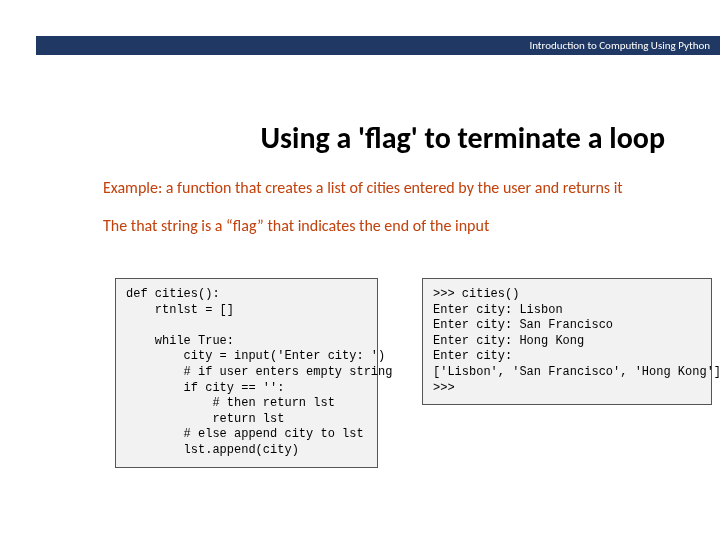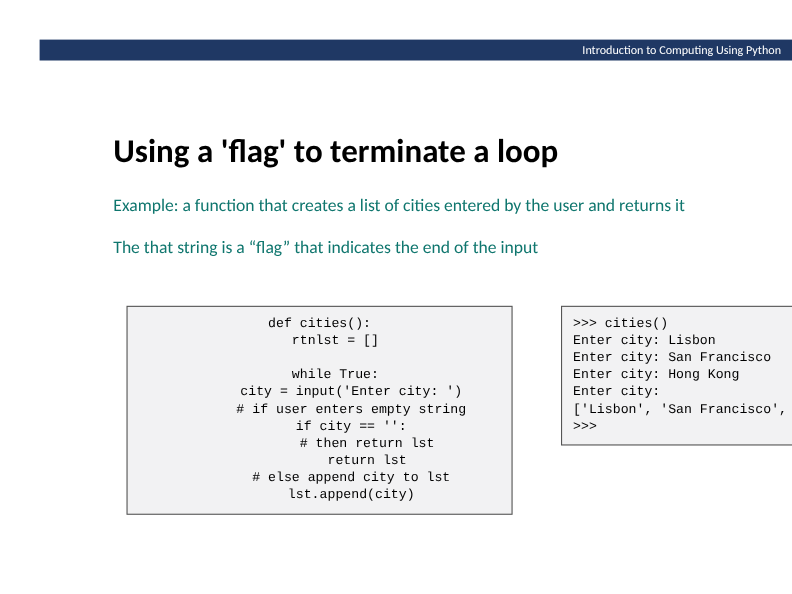--- a/index.html
+++ b/index.html
@@ -21,24 +21,25 @@
   }
   .content {
     padding: 40px 55px 0 55px;
   }
   .slide-title {
     font-size: 30px;
     font-weight: bold;
     color: #000;
     margin-bottom: 22px;
     font-family: Calibri, Arial, sans-serif;
+    text-align: right;
   }
   .body-text {
     font-size: 16px;
-    color: #0f766e;
+    color: #c2410c;
     margin-bottom: 18px;
     line-height: 1.25;
     font-family: Calibri, Arial, sans-serif;
   }
   .code-row {
     display: flex;
     gap: 20px;
     margin-top: 30px;
   }
   .code-box {
@@ -46,22 +47,21 @@
     border: 1px solid #555;
     padding: 8px 10px;
     font-family: "Courier New", monospace;
     font-size: 12px;
     line-height: 1.3;
     white-space: pre;
     color: #000;
   }
   .code-left {
     flex: 0 0 auto;
-    width: 351px;
-    text-align: center;
+    width: 263px;
   }
   .code-right {
     flex: 0 0 auto;
     width: 290px;
     align-self: flex-start;
   }
 </style>
 </head>
 <body>
 

